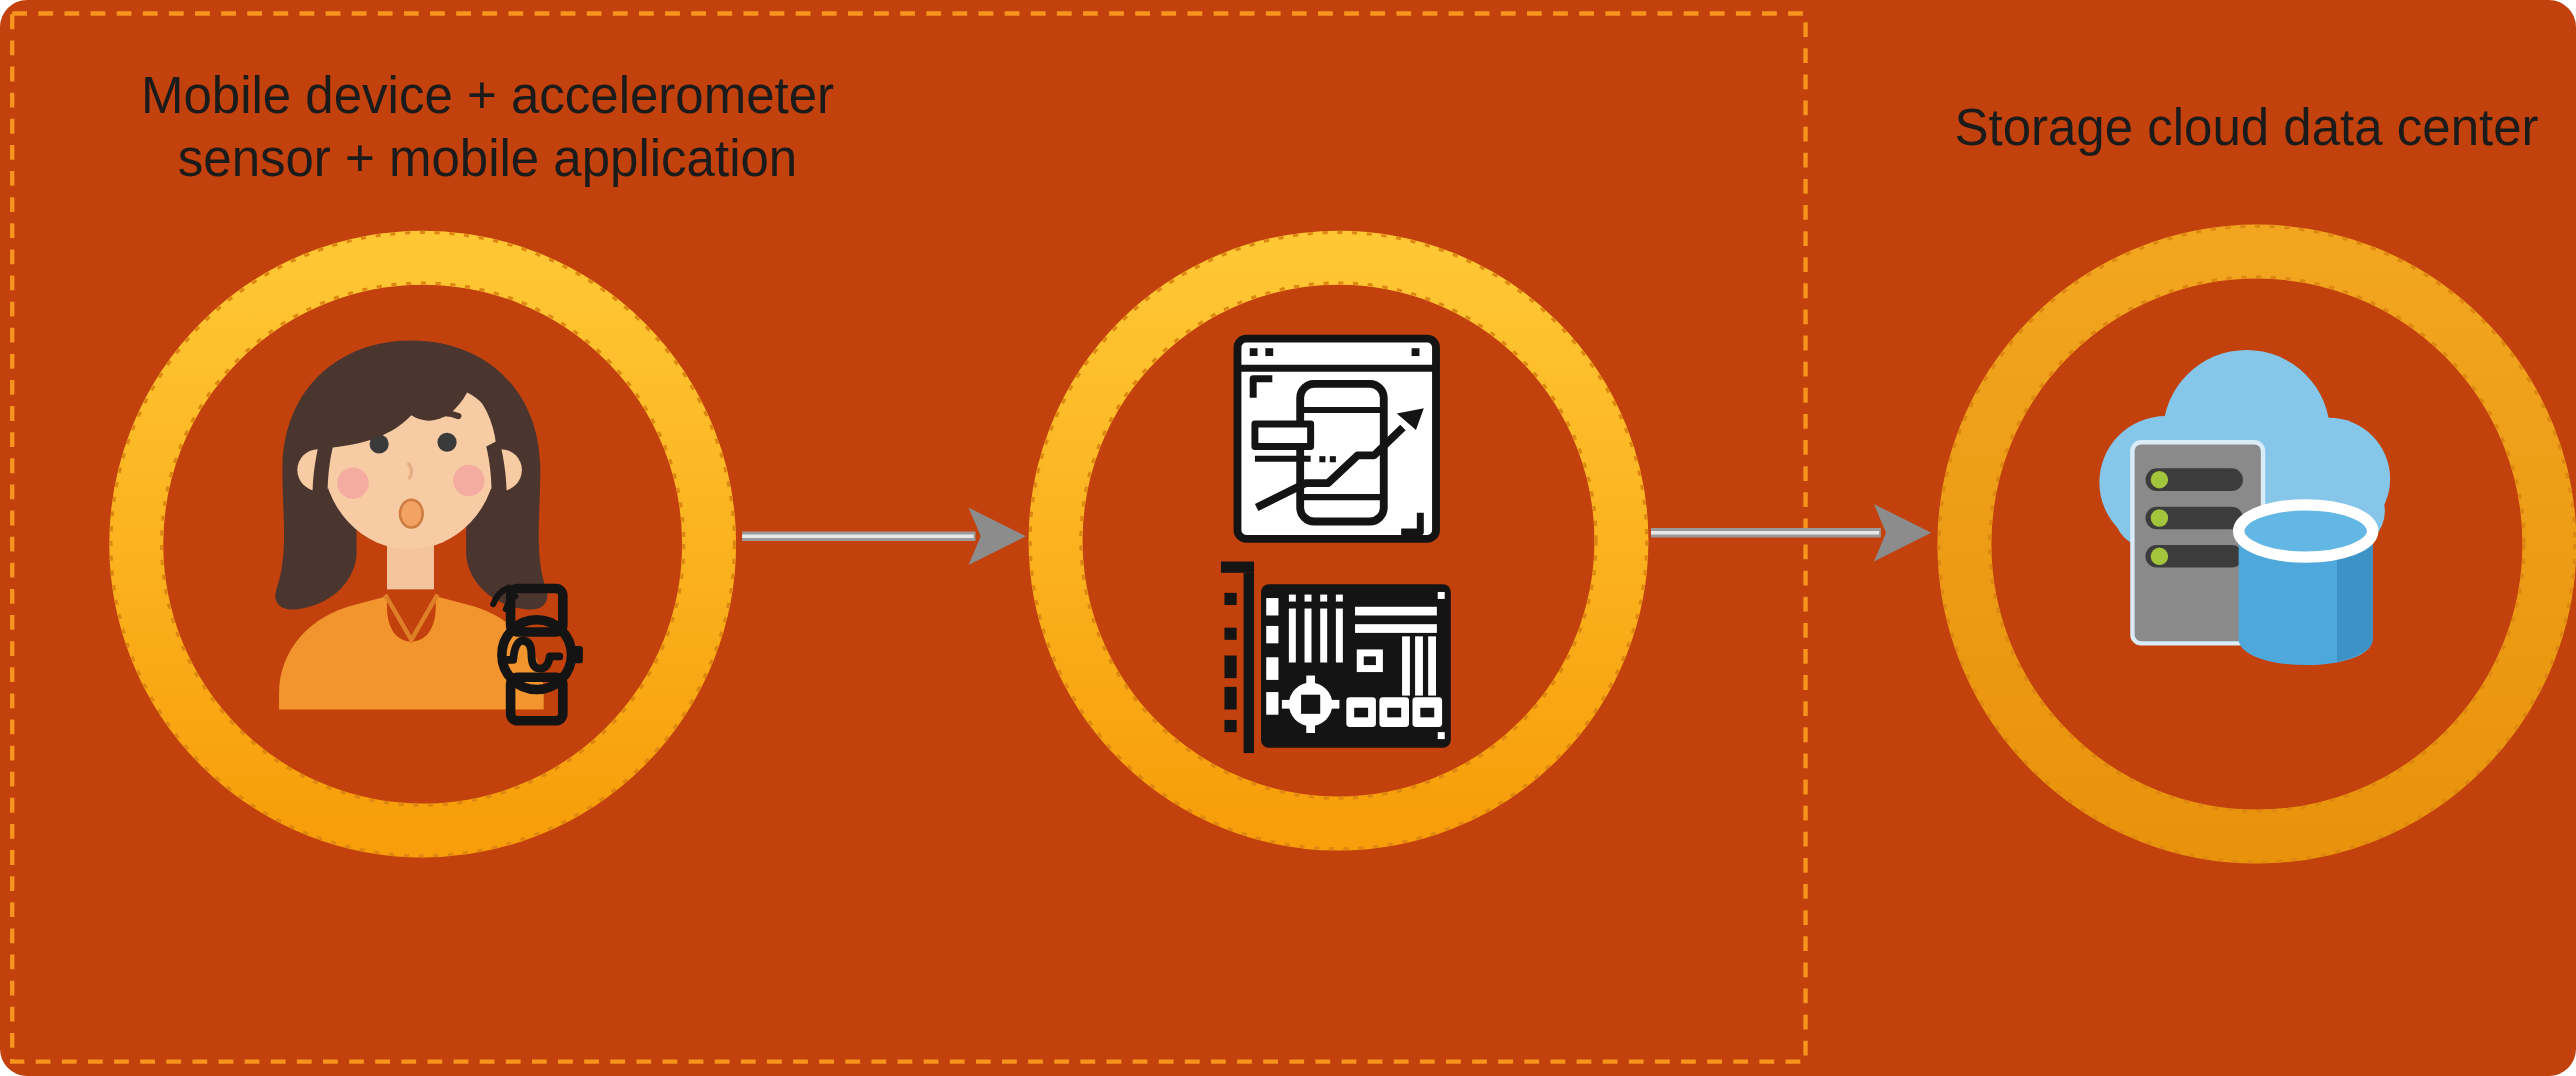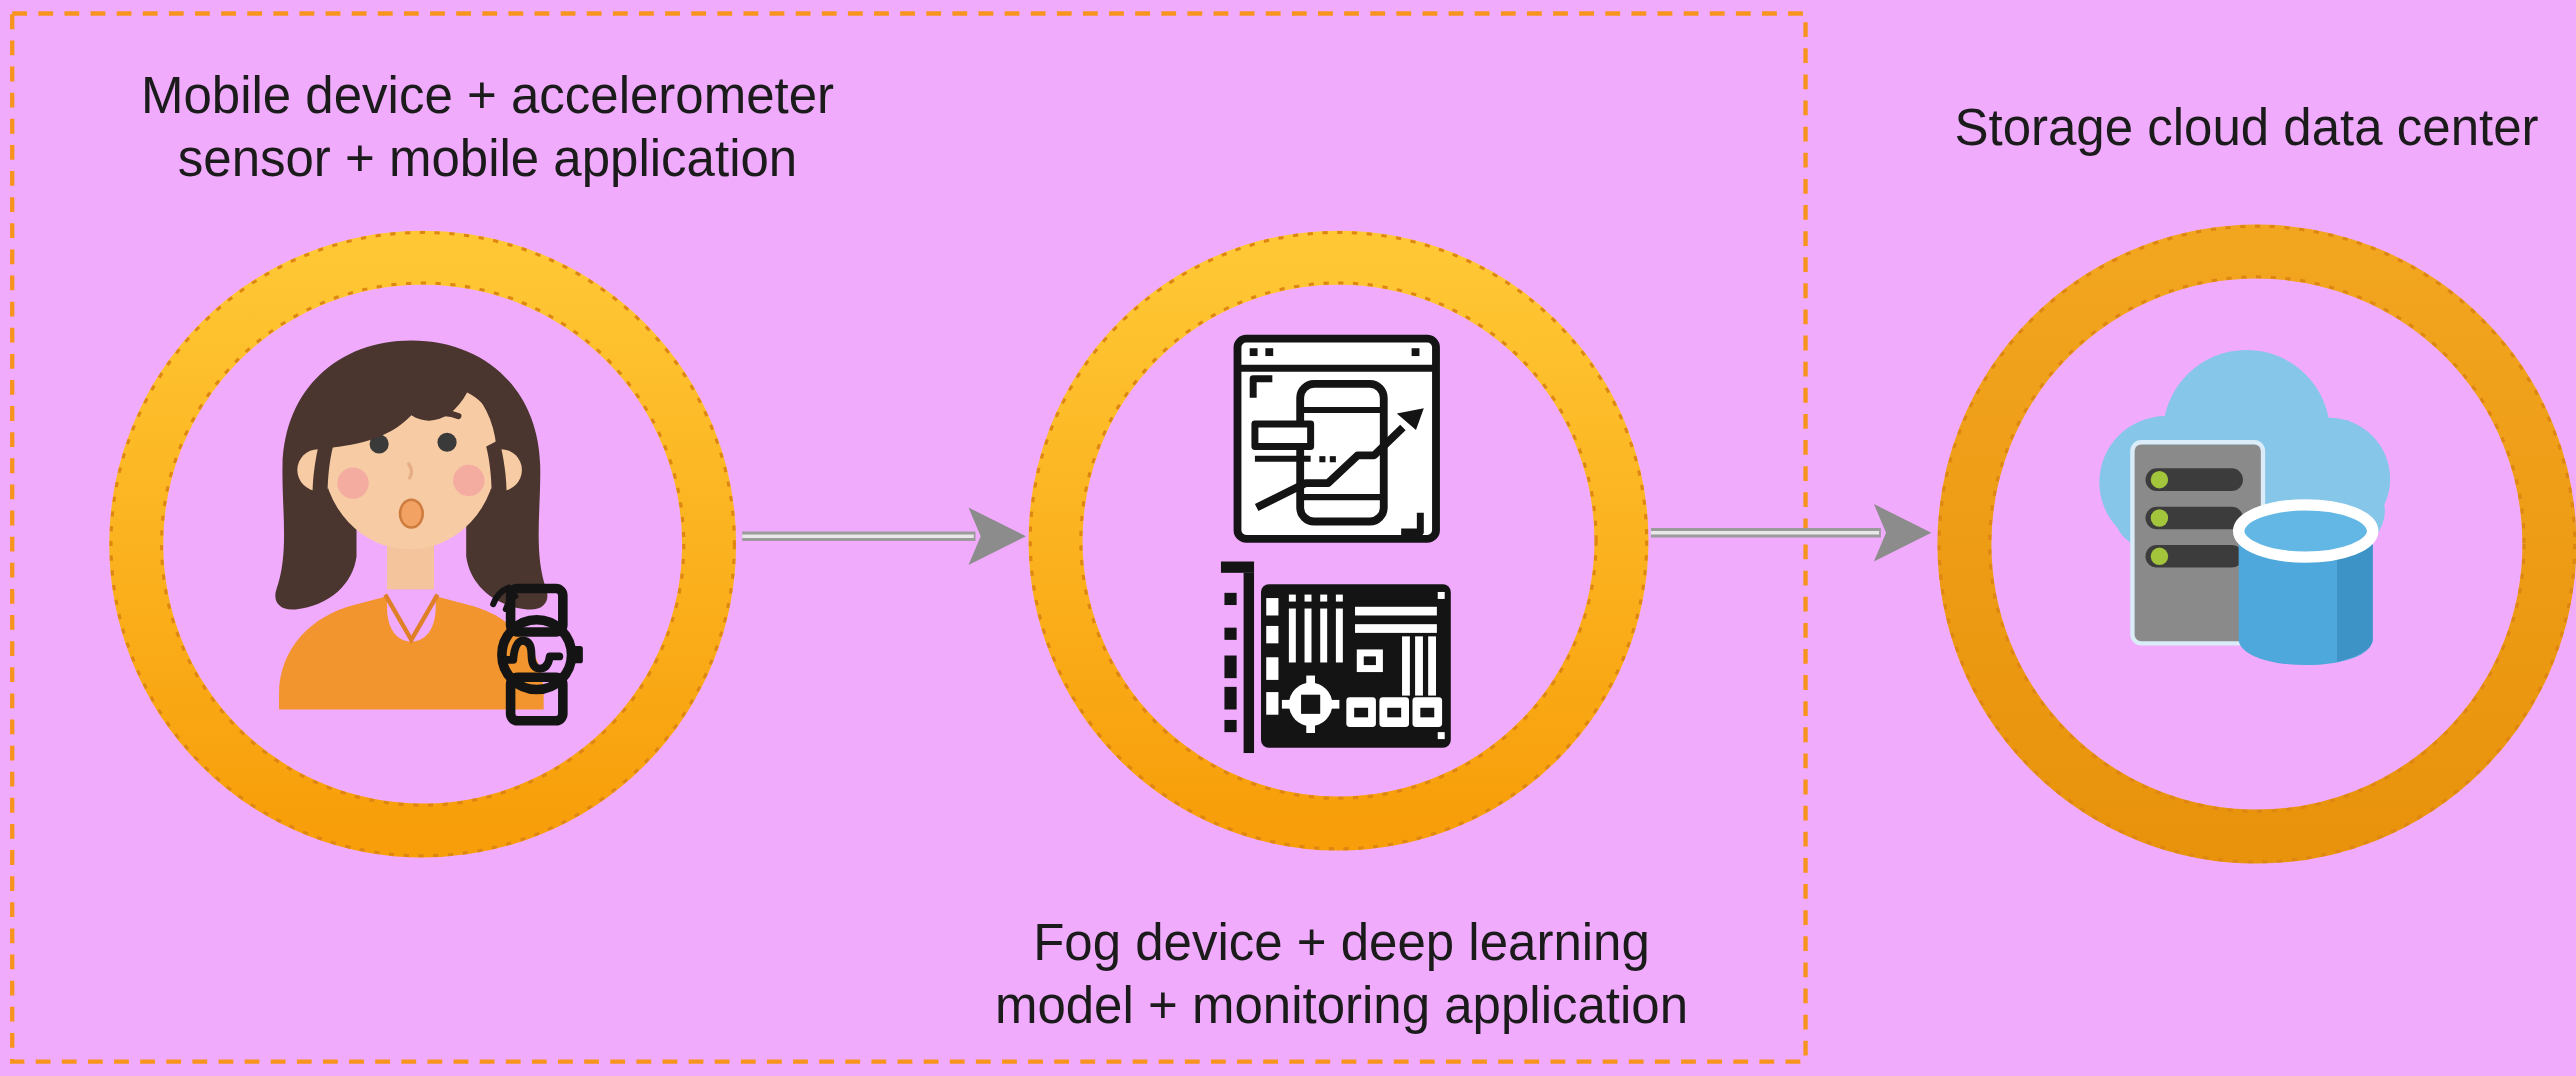--- a/index.html
+++ b/index.html
@@ -1,17 +1,17 @@
 <!DOCTYPE html>
 <html style="font-size:14px"><head>
 <meta charset="utf-8">
 <style>
   html,body{margin:0;padding:0;background:#fff;}
-  .canvas{position:relative;width:2576px;height:1076px;background:#f0abfc;overflow:hidden;
-          font-family:"Liberation Sans", sans-serif;}
+  .canvas{position:relative;width:2576px;height:1076px;background:#c2410c;overflow:hidden;
+          font-family:"Liberation Sans", sans-serif;border-radius:27px;}
   .layer{position:absolute;left:0;top:0;}
   .node-label{position:absolute;white-space:pre-line;text-align:center;
               font-size:51px;line-height:63px;color:#1b1b1b;}
   #label-mobile{left:52px;top:64px;width:871px;}
   #label-fog{left:906px;top:911px;width:871px;}
   #label-storage{left:1872px;top:96px;width:749px;}
 </style>
 </head>
 <body>
 
@@ -182,17 +182,15 @@
       <g>
         <path d="M199,218 V342 C199,360 233,372 276,372 C319,372 353,360 353,342 V218 Z" fill="#4FA8DB"></path>
         <path d="M312,214 V368 C338,362 353,353 353,342 V218 Z" fill="#3E93C6"></path>
         <ellipse cx="276" cy="218" rx="77" ry="30" fill="#63B7E4" stroke="#FFFFFF" stroke-width="13"></ellipse>
       </g>
     </g>
   </svg>
 
   <div class="node-label" id="label-mobile">Mobile device + accelerometer
 sensor + mobile application</div>
-  <div class="node-label" id="label-fog">Fog device + deep learning
-model + monitoring application</div>
   <div class="node-label" id="label-storage">Storage cloud data center</div>
 </div>
 
 
 </body></html>

